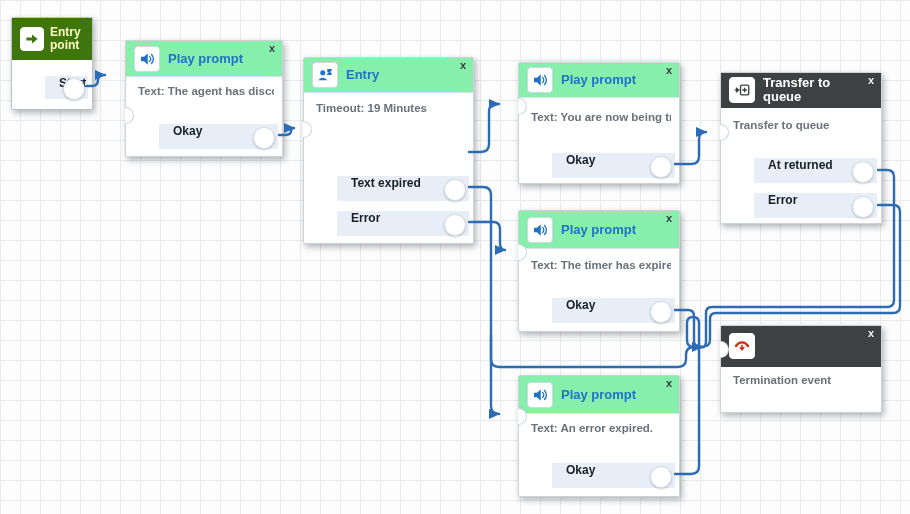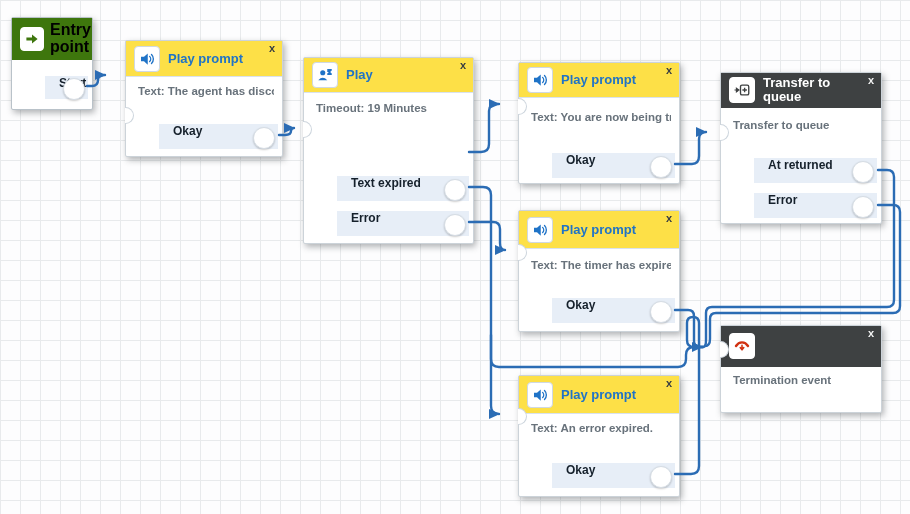--- a/index.html
+++ b/index.html
@@ -13,29 +13,29 @@
     background-size:20px 20px;
     position:relative;
   }
   .canvas{position:absolute;inset:0;}
   .block{
     position:absolute;background:#fff;border:1px solid #ccd3d9;border-radius:2px;
     box-shadow:2px 3px 6px rgba(40,45,50,.35);z-index:1;
   }
   .hdr{
     position:relative;display:flex;align-items:center;gap:8px;
-    padding:0 22px 0 8px;background:#fde047;border-bottom:1px solid #d9e2ee;
+    padding:0 22px 0 8px;background:#86efac;border-bottom:1px solid #d9e2ee;
     height:34px;
   }
   .hdr .title{color:#1f73c7;font-size:13px;font-weight:bold;line-height:1.05;}
   .block.dark .hdr{background:#3e4142;border-bottom-color:#3e4142;}
   .block.dark .hdr .title{color:#ffffff;}
   .block.green{background:#fff;border-color:#b9c2c9;}
   .block.green .hdr{background:#3e760d;border-bottom-color:#3e760d;height:41px;}
-  .block.green .hdr .title{color:#000000;font-size:16px;}
+  .block.green .hdr .title{color:#fef9c3;font-size:12px;}
   .tile{
     flex:0 0 auto;width:24px;height:24px;background:#fff;border:1px solid #cfd8e2;
     border-radius:4px;display:flex;align-items:center;justify-content:center;
   }
   .block.dark .tile,.block.green .tile{border-color:#fff;}
   .close{
     position:absolute;top:2px;right:7px;font-size:11px;font-weight:bold;
     color:#383d42;cursor:default;line-height:1;
   }
   .block.dark .close{color:#f2f3f3;}
@@ -99,21 +99,21 @@
   <div class="block" style="left:303px;top:57px;width:169px;height:185px;">
     <span class="notch" style="top:63px;"></span>
     <div class="hdr">
       <span class="tile">
         <svg width="18" height="18" viewBox="0 0 24 24">
             <circle cx="9" cy="9" r="3.4" fill="#1f73c7"></circle>
             <path d="M3 19 q6 -6.5 12 0 Z" fill="#1f73c7"></path>
             <path d="M15 4 h6 v2 l-2.2 2 2.2 2 v2 h-6 v-2 l2.2 -2 L15 8 Z" fill="#1f73c7"></path>
           </svg>
       </span>
-      <span class="title">Play</span>
+      <span class="title">Entry</span>
       <span class="close">x</span>
     </div>
     <div class="btext" style="top:44px;">Timeout: 19 Minutes</div>
     <div class="row" style="top:118px;">
       <span>Text expired</span>
       <span class="port"></span>
     </div>
     <div class="row" style="top:153px;">
       <span>Error</span>
       <span class="port"></span>

